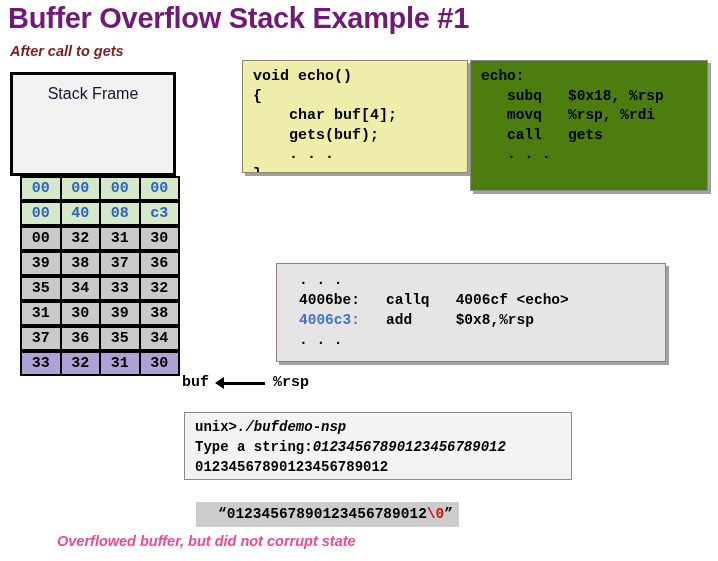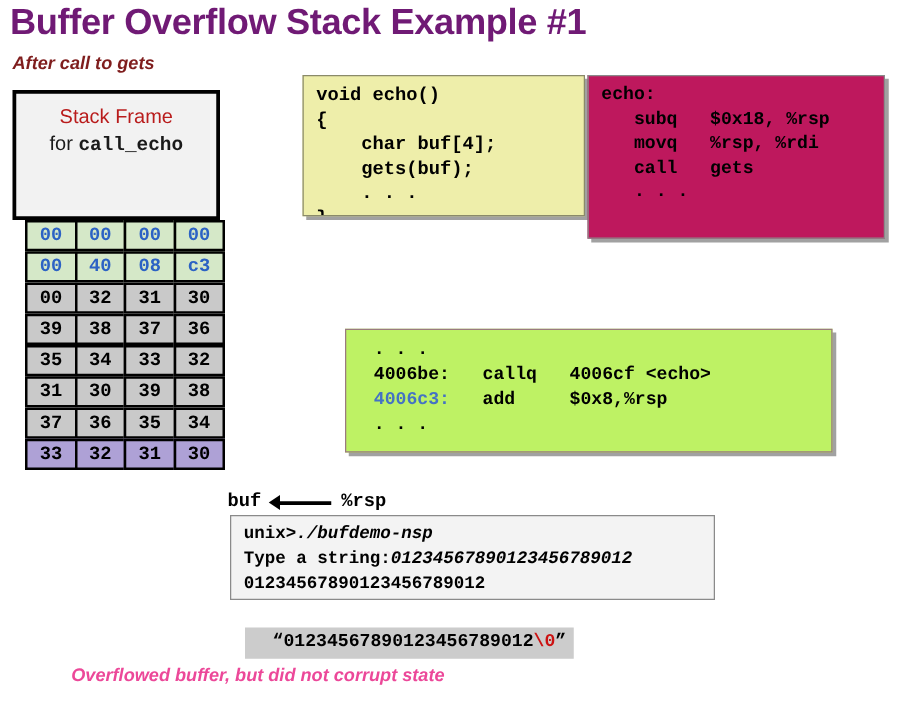--- a/index.html
+++ b/index.html
@@ -50,21 +50,21 @@
     background: #f2f2f2;
     box-sizing: border-box;
     display: flex;
     flex-direction: column;
     align-items: center;
     justify-content: flex-start;
     padding-top: 8px;
   }
   #stack-frame-box .line1 {
     font-size: 16px;
-    color: #b91c1c;
+    color: #0f172a;
     line-height: 21px;
   }
   #stack-frame-box .line2 {
     font-size: 16px;
     color: #1a1a1a;
     line-height: 23px;
   }
   #stack-frame-box .line2 .mono {
     font-family: "Liberation Mono", monospace;
     font-weight: bold;
@@ -92,21 +92,21 @@
     font-size: 15px;
   }
   .mem-row.green .mem-cell { background: #d5e8c8; color: #2c62c4; }
   .mem-row.gray  .mem-cell { background: #c9c9c9; color: #000000; }
   .mem-row.purple .mem-cell { background: #aea1d6; color: #000000; }
   .mem-cell.red-text { color: #ee1111; }
 
   
   #buf-pointer {
     left: 182px;
-    top: 393px;
+    top: 374px;
     display: flex;
     align-items: center;
     font-family: "Liberation Mono", monospace;
     font-weight: bold;
     font-size: 15px;
     color: #000000;
     white-space: nowrap;
   }
   #buf-pointer .arrow-wrap {
     position: relative;
@@ -149,40 +149,40 @@
     background: #eeeeaa;
     border: 1.5px solid #8a8a6a;
     font-size: 15px;
     line-height: 19.5px;
     color: #000000;
     padding: 6px 0 0 10px;
   }
   #asm-echo-box {
     left: 470px; top: 60px;
     width: 238px; height: 131px;
-    background: #be185d;
+    background: #4d7c0f;
     border: 1.5px solid #8a8a8a;
     font-size: 14.5px;
     line-height: 19.5px;
     color: #000000;
     padding: 6px 0 0 10px;
   }
 
   #call-echo-heading {
     left: 278px;
     top: 236px;
     font-size: 18px;
     font-weight: bold;
     color: #000000;
     margin-top: 47px;
   }
   #asm-callecho-box {
     left: 276px; top: 263px;
     width: 390px; height: 99px;
-    background: #bef264;
+    background: #e5e5e5;
     border: 1.5px solid #9a7b7f;
     font-size: 14.5px;
     line-height: 20px;
     color: #000000;
     padding: 6px 0 0 22px;
   }
   .addr-hi { color: #4472c4; }
 
   #terminal-box {
     left: 184px; top: 412px;
@@ -223,21 +223,20 @@
 <body>
 
 <div class="abs" id="slide-title">Buffer Overflow Stack Example #1</div>
 
 <div class="abs" id="after-call-label">After call to gets</div>
 
 <div class="abs" id="stack-diagram">
 
   <div id="stack-frame-box">
     <div class="line1">Stack Frame</div>
-    <div class="line2"><span>for </span><span class="mono">call_echo</span></div>
   </div>
 
   <div class="mem-row green">
     <div class="mem-cell">00</div>
     <div class="mem-cell">00</div>
     <div class="mem-cell">00</div>
     <div class="mem-cell">00</div>
   </div>
   <div class="mem-row green">
     <div class="mem-cell">00</div>

